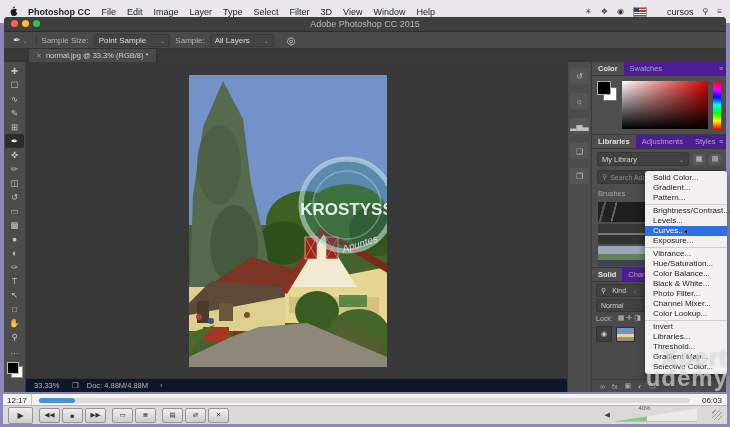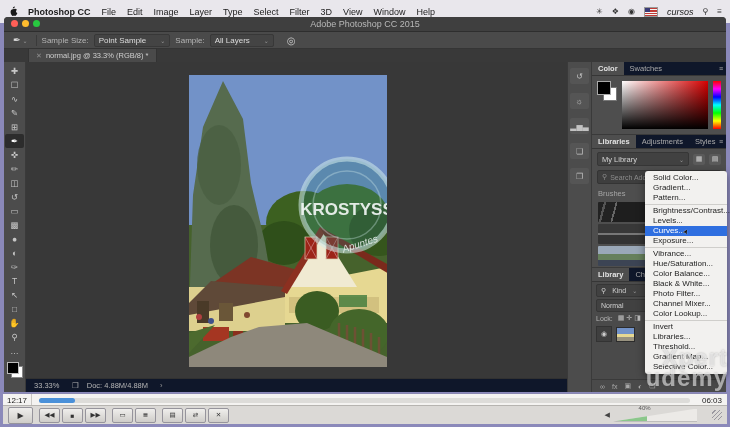--- a/index.html
+++ b/index.html
@@ -13,21 +13,21 @@
   .menubar{position:absolute;left:0;top:0;width:730px;height:23px;background:#e9e7ec;
     display:flex;align-items:center;gap:0;padding:0 8px;box-sizing:border-box;font-size:9px;color:#1b1b1b;}
   .apple{width:10px;height:11px;margin-right:10px;flex:0 0 auto;}
   .appname{font-weight:bold;margin-right:11px;}
   .menu-item{margin-right:11px;cursor:default;}
   .mb-spacer{flex:1;}
   .mb-icon{margin-left:9px;font-size:8px;color:#333;}
   .mb-flag{width:12px;height:8px;margin-left:9px;position:relative;
     background:repeating-linear-gradient(#c23b35 0 1.2px,#f5f5f5 1.2px 2.4px);border:0.5px solid #999;}
   .mb-flag i{position:absolute;left:0;top:0;width:5px;height:4px;background:#3b3b77;}
-  .mb-user{margin-left:9px;font-style:italic;}
+  .mb-user{margin-left:20px;}
   
   .ps{position:absolute;left:4px;top:17px;width:722px;height:375px;background:#4e4e4e;
     border-radius:4px 4px 0 0;overflow:hidden;color:#c9c9c9;}
   .titlebar{height:14px;background:#3f3f3f;border-bottom:1px solid #2e2e2e;position:relative;
     display:flex;align-items:center;justify-content:center;font-size:9px;color:#b9b9b9;}
   .lights{position:absolute;left:7px;top:3px;display:flex;gap:4px;}
   .light{width:7px;height:7px;border-radius:50%;}
   .l-red{background:#ff5f57;} .l-yellow{background:#febc2e;} .l-green{background:#28c840;}
   .optionsbar{height:16px;background:#4a4a4a;border-bottom:1px solid #353535;display:flex;
     align-items:center;font-size:8px;color:#b5b5b5;padding:0 6px;gap:5px;}
@@ -59,21 +59,21 @@
     gap:8px;padding:0 8px;}
   .cs-zoom{min-width:30px;}
   .cs-chev{margin-left:4px;color:#9a9a9a;}
   
   .pstrip{width:23px;background:#4c4c4c;border-left:1px solid #3a3a3a;border-right:1px solid #3a3a3a;
     display:flex;flex-direction:column;align-items:center;padding-top:6px;gap:9px;}
   .pstrip .picon{width:19px;height:16px;display:flex;align-items:center;justify-content:center;
     font-size:8px;color:#c2c2c2;background:#555;border-radius:2px;}
   
   .rpanels{width:134px;display:flex;flex-direction:column;background:#464646;}
-  .ptabs{height:13px;background:#0f172a;display:flex;align-items:center;font-size:7.5px;
+  .ptabs{height:13px;background:#4c1d95;display:flex;align-items:center;font-size:7.5px;
     color:#a9a9a9;border-bottom:1px solid #363636;position:relative;}
   .ptab{padding:0 6px;height:13px;display:flex;align-items:center;}
   .ptab.active{background:#4e4e4e;color:#e2e2e2;font-weight:bold;}
   .ptab-menu{position:absolute;right:3px;color:#b0b0b0;font-size:7px;}
   .panel-color{height:72px;background:#4e4e4e;}
   .color-body{display:flex;gap:5px;padding:5px;}
   .c-swatches{position:relative;width:20px;height:20px;}
   .c-swatches .b{position:absolute;right:0;bottom:0;width:12px;height:12px;background:#fff;border:1px solid #777;}
   .c-swatches .f{position:absolute;left:0;top:0;width:12px;height:12px;background:#000;border:1px solid #aaa;}
   .sat-box{flex:1;height:48px;
@@ -347,21 +347,21 @@
           <span class="ob-chev">⌄</span>
         </div>
         <div class="lib-section">Brushes</div>
         <div class="thumb t1"></div>
         <div class="thumb t2"></div>
         <div class="thumb t3"></div>
       </div>
 
       <div class="panel-layers">
         <div class="ptabs" id="layers-tabs">
-            <span class="ptab active">Library</span>
+            <span class="ptab active">Solid</span>
             <span class="ptab">Channels</span>
           </div>
         <div class="lay-row">
           <div class="lay-box" style="flex:1;">
             <span>⚲</span>
             <span>Kind</span>
             <span class="ob-chev">⌄</span>
           </div>
         </div>
         <div class="lay-row">

